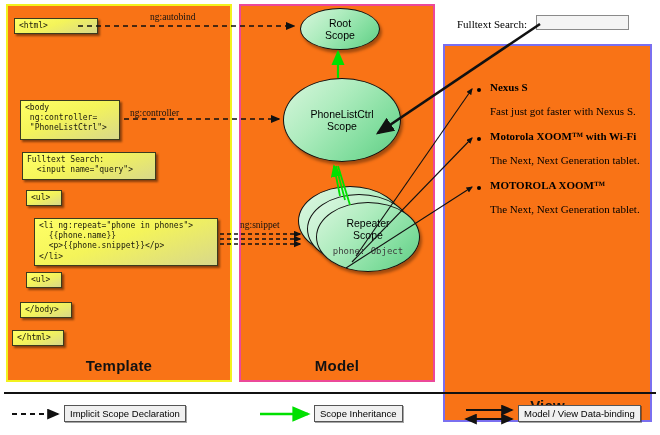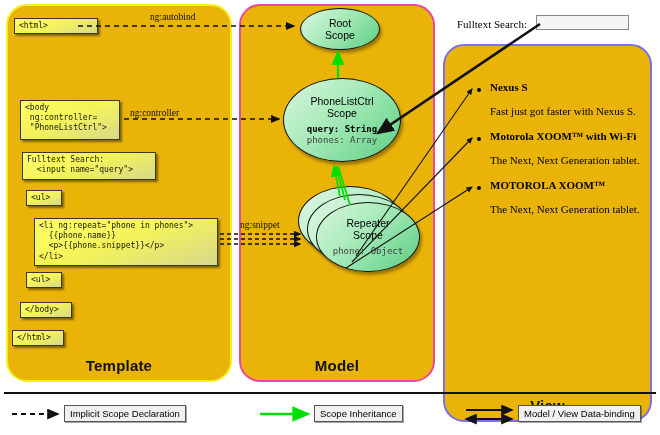--- a/index.html
+++ b/index.html
@@ -1,20 +1,20 @@
 <!DOCTYPE html>
 <html><head>
 <meta charset="utf-8">
 <style>
   html,body{margin:0;padding:0;background:#ffffff;}
   body{width:660px;height:435px;font-family:"Liberation Sans",sans-serif;overflow:hidden;}
   #root{position:relative;width:660px;height:435px;}
 
   
-  .panel{position:absolute;background:#eab308;box-sizing:border-box;border-radius:21px;}
+  .panel{position:absolute;background:#f97316;box-sizing:border-box;}
   .panel.template{left:6px;top:4px;width:226px;height:378px;border:2px solid #f2f21e;}
   .panel.model{left:239px;top:4px;width:196px;height:378px;border:2px solid #ec4899;}
   .panel.view{left:443px;top:4px;width:209px;height:378px;border:2px solid #7a6ff0;margin-top:40px;}
 
   .panel-label{position:absolute;bottom:6px;left:0;width:100%;text-align:center;
     font-size:15px;font-weight:600;color:#121212;letter-spacing:.2px;}
 
   
   .codebox{position:absolute;box-sizing:border-box;
     border:1px solid #3a3a20;
@@ -104,24 +104,20 @@
   <div class="conn-label" style="left:150px;top:12px;">ng:autobind</div>
   <div class="conn-label" style="left:130px;top:108px;">ng:controller</div>
   <div class="conn-label" style="left:240px;top:220px;">ng:snippet</div>
 
   <div class="scope" style="left:300px;top:8px;width:78px;height:40px;">
     <div class="nm">Root<br>Scope</div>
   </div>
 
   <div class="scope" style="left:283px;top:78px;width:116px;height:82px;">
     <div class="nm">PhoneListCtrl<br>Scope</div>
-    <div class="props">
-      <b>query: String</b><br>
-      <span class="dim">phones: Array</span>
-    </div>
   </div>
 
   <div class="ghost" style="left:298px;top:186px;width:102px;height:68px;"></div>
   <div class="ghost" style="left:307px;top:194px;width:102px;height:68px;"></div>
 
   <div class="scope" style="left:316px;top:202px;width:102px;height:68px;">
     <div class="nm">Repeater<br>Scope</div>
     <div class="props">
       <span class="dim">phone: Object</span>
     </div>

